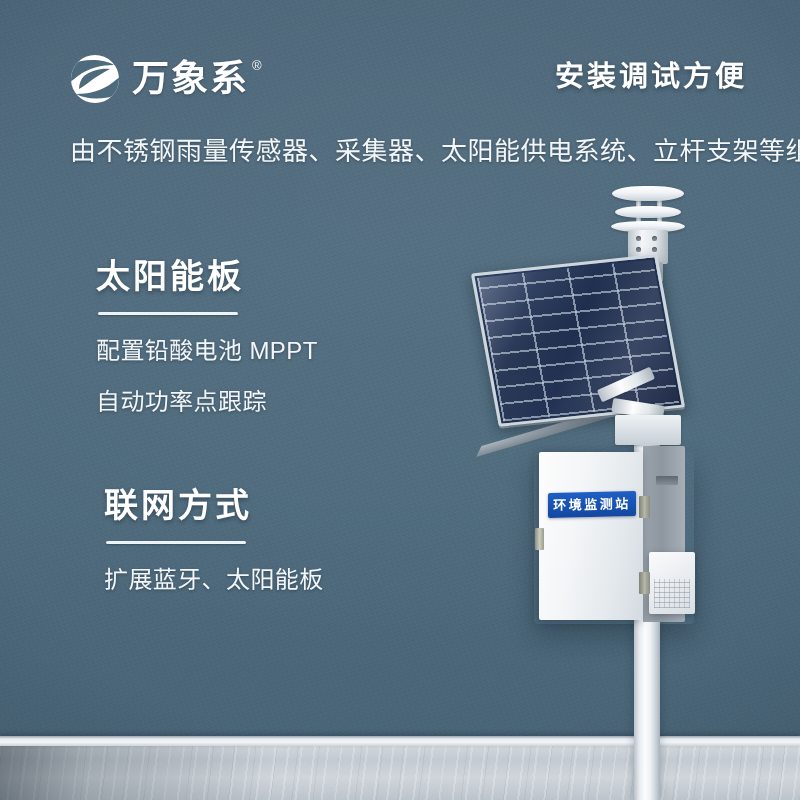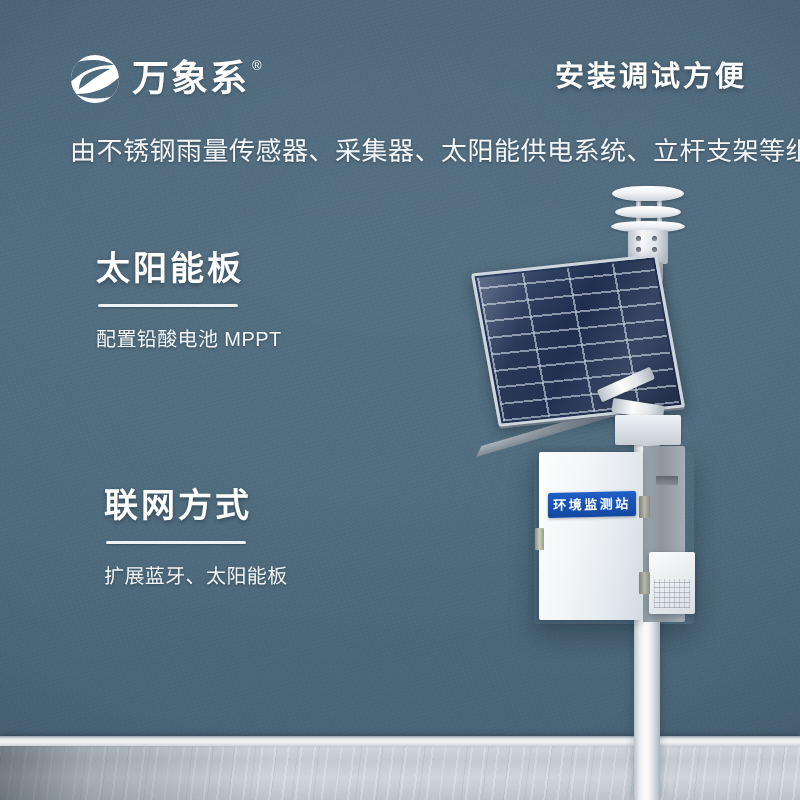--- a/index.html
+++ b/index.html
@@ -76,26 +76,26 @@
   .feature{position:absolute;z-index:20;}
   .feature-title{
     color:#ffffff;font-size:34px;font-weight:700;letter-spacing:3px;white-space:nowrap;
     text-shadow:0 2px 4px rgba(10,22,32,.40);line-height:1.1;
   }
   .feature-rule{
     width:140px;height:3px;background:#eef3f6;margin:17px 0 16px 2px;border-radius:2px;
     box-shadow:0 1px 2px rgba(10,22,32,.32);
   }
   .feature-line{
-    color:#f2f6f8;font-size:20px;font-weight:400;letter-spacing:.4px;white-space:nowrap;
+    color:#f2f6f8;font-size:24px;font-weight:400;letter-spacing:.4px;white-space:nowrap;
     margin-bottom:16px;text-shadow:0 1px 3px rgba(10,22,32,.38);
   }
   .feature-line:last-child{margin-bottom:0;}
 
-  #feat-solar{left:96px;top:250px;}
+  #feat-solar{left:96px;top:258px;}
   #feat-network{left:104px;top:487px;}
 
   
   #product{position:absolute;left:0;top:0;width:800px;height:800px;z-index:10;}
 
   
   .pole{
     position:absolute;left:634px;top:232px;width:26px;height:568px;
     background:linear-gradient(90deg,#b9c2c9 0%,#e6eaee 20%,#fbfcfd 42%,#eef1f4 63%,#c2cbd2 88%,#a7b2bb 100%);
     border-radius:3px;
@@ -243,20 +243,21 @@
   </div>
 
   <div class="headline">安装调试方便</div>
 
   <div class="subline">由不锈钢雨量传感器、采集器、太阳能供电系统、立杆支架等组成</div>
 
   <div class="feature" id="feat-solar">
     <div class="feature-title">太阳能板</div>
     <div class="feature-rule"></div>
     <div class="feature-line">配置铅酸电池 MPPT</div>
+    <div class="feature-line">自动功率点跟踪</div>
   </div>
 
   <div class="feature" id="feat-network">
     <div class="feature-title">联网方式</div>
     <div class="feature-rule"></div>
     <div class="feature-line">扩展蓝牙、太阳能板</div>
   </div>
 
   <div id="product">
 

